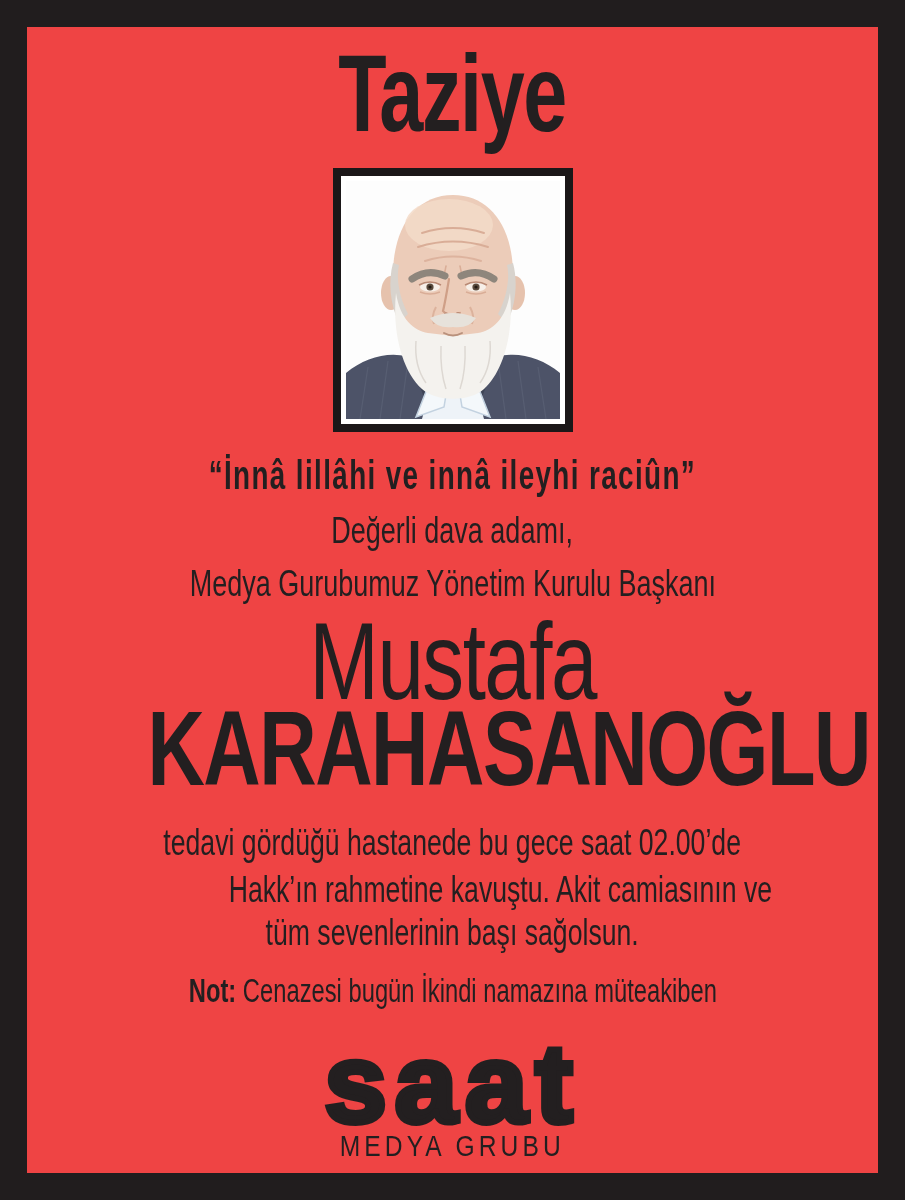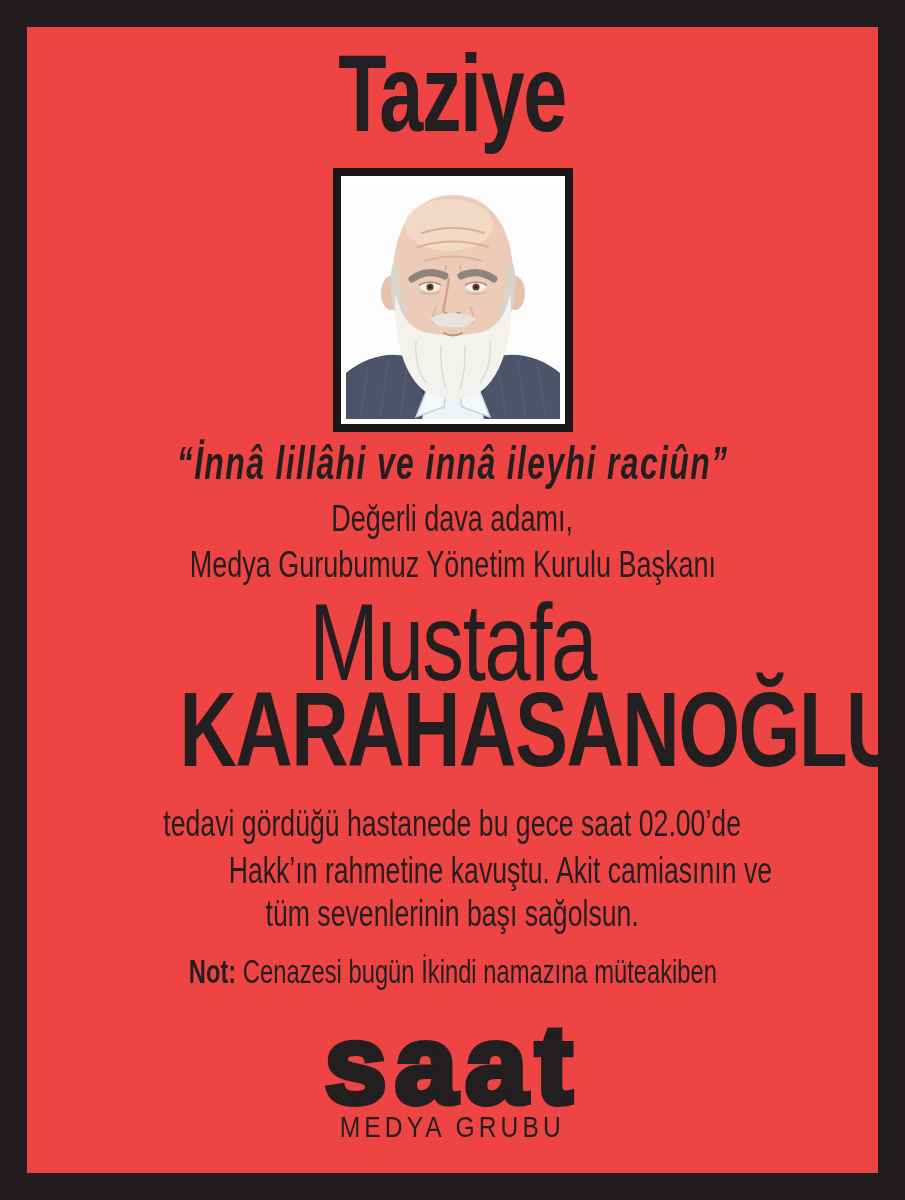--- a/index.html
+++ b/index.html
@@ -14,29 +14,29 @@
 
   .title{margin-top:8px;font-size:110px;line-height:115px;font-weight:bold;}
   .title .cond{transform:scaleX(.72);letter-spacing:-2px;}
 
   .photo-row{margin-top:18px;text-align:center;line-height:0;}
   .photo-frame{
     display:inline-block;border:8px solid #1b1718;background:#ffffff;
     padding:5px;line-height:0;
   }
 
-  .quote{margin-top:8px;font-size:47px;line-height:46px;font-weight:bold;font-style:italic;}
+  .quote{margin-top:20px;font-size:41px;line-height:46px;font-weight:bold;}
   .quote .cond{transform:scaleX(.68);letter-spacing:2px;}
 
   .dedication{margin-top:14px;font-size:36px;line-height:38px;font-weight:400;}
   .dedication .cond{transform:scaleX(.75);}
 
   .name-first{margin-top:3px;font-size:110px;line-height:110px;font-weight:normal;}
   .name-first .cond{transform:scaleX(.76);letter-spacing:-2px;}
-  .name-last{margin-top:-18px;font-size:106px;line-height:100px;font-weight:bold;padding-left:32px;}
+  .name-last{margin-top:-18px;font-size:106px;line-height:100px;font-weight:bold;}
   .name-last .cond{transform:scaleX(.75);letter-spacing:-2px;}
 
   .body-text{margin-top:25px;font-size:37px;line-height:39px;}
   .body-text .cond{transform:scaleX(.72);}
 
   .note{margin-top:20px;font-size:33px;line-height:38px;}
   .note .cond-a{transform:scaleX(.72);}
   .note .cond-b{transform:scaleX(.64);}
   .note b{font-weight:bold;}
 
@@ -126,21 +126,21 @@
     </div>
   </div>
 
   <div class="line quote">
     <span class="cond">“İnnâ lillâhi ve innâ ileyhi raciûn”</span>
   </div>
 
   <div class="line dedication">
     <span class="cond">Değerli dava adamı,</span>
   </div>
-  <div class="line dedication" style="margin-top:8px;">
+  <div class="line dedication" style="margin-top:15px;">
     <span class="cond">Medya Gurubumuz Yönetim Kurulu Başkanı</span>
   </div>
 
   <div class="line name-first">
     <span class="cond">Mustafa</span>
   </div>
   <div class="line name-last">
     <span class="cond">KARAHASANOĞLU</span>
   </div>
 

